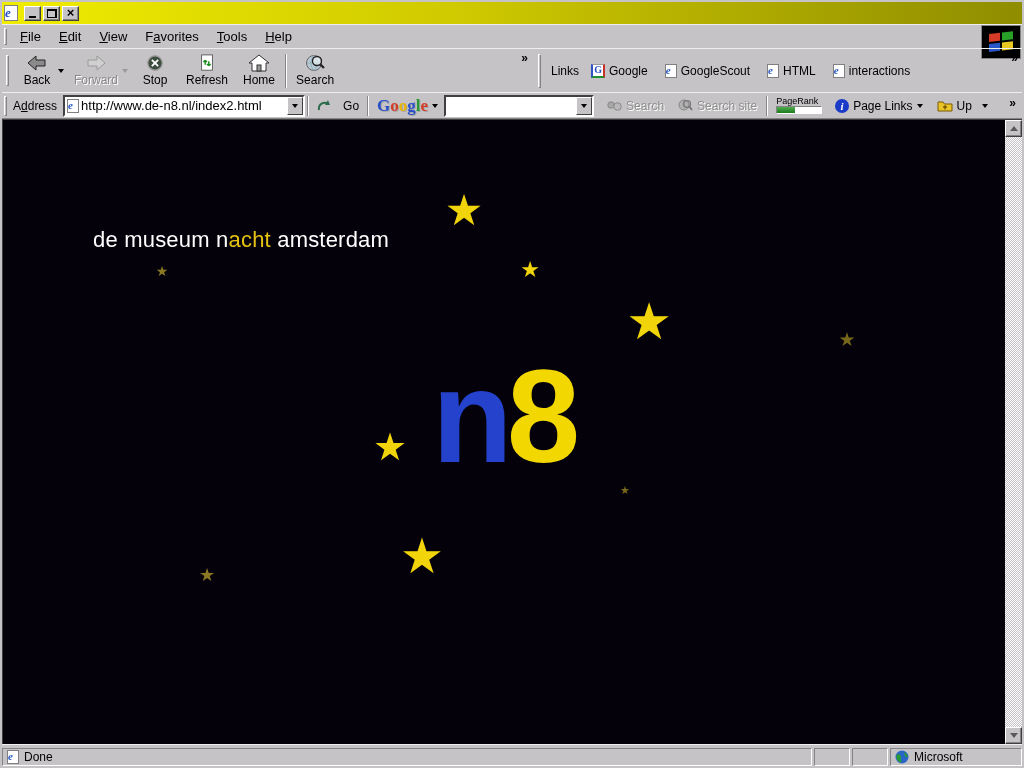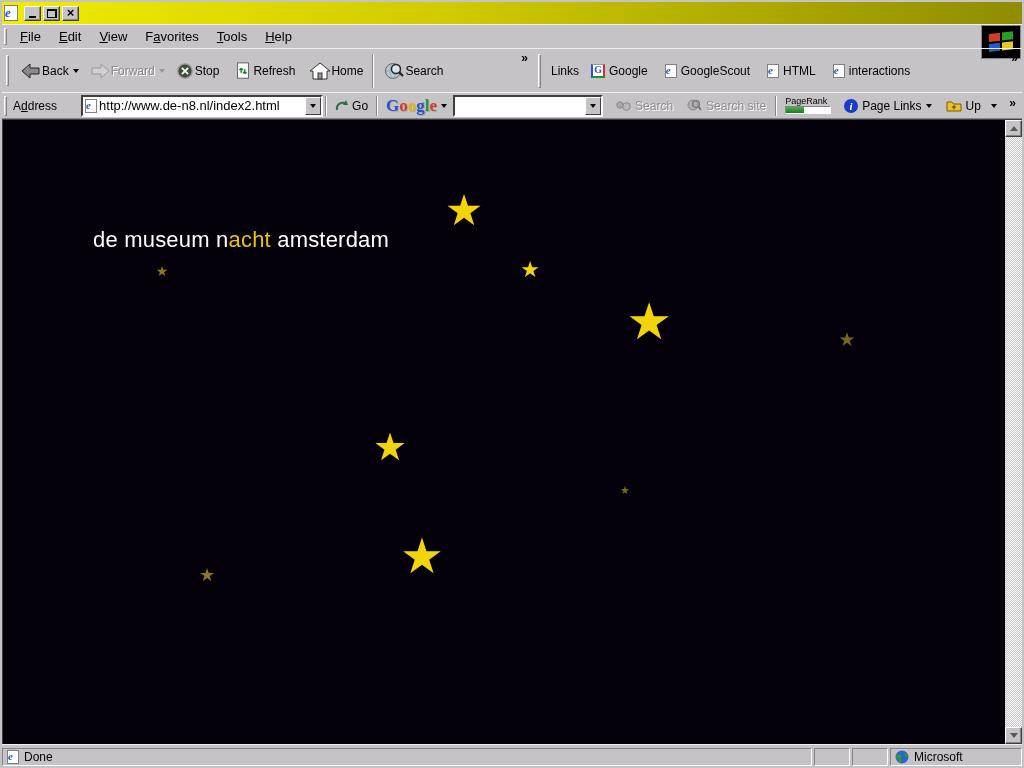--- a/index.html
+++ b/index.html
@@ -57,51 +57,51 @@
     background:#000;border:1px solid #848484;
     display:flex;align-items:center;justify-content:center;
   }
   
   .toolbar{
     height:44px;display:flex;align-items:stretch;
     border-top:1px solid #efefef;
     position:relative;
   }
   .tb-main{display:flex;align-items:center;width:534px;position:relative;padding-left:2px;}
-  .tbbtn{display:flex;flex-direction:row;align-items:center;justify-content:center;padding:1px 7px;font-size:12px;color:#000;min-width:48px;}
+  .tbbtn{display:flex;flex-direction:column;align-items:center;justify-content:center;padding:1px 7px;font-size:12px;color:#000;min-width:48px;}
   .tbbtn .lbl{margin-top:1px;white-space:nowrap;}
   .tbbtn.dis .lbl{color:#8a8a8a;text-shadow:1px 1px 0 #fff;}
   .dropzone{display:flex;align-items:center;padding:0 3px;margin-left:-6px;}
   .tb-chev{position:absolute;top:3px;font-weight:bold;}
   .tb-links{display:flex;align-items:center;flex:1;position:relative;padding-left:6px;font-size:12px;}
   .linkitem{display:flex;align-items:center;gap:4px;margin-right:17px;white-space:nowrap;}
   .linkslabel{margin-right:12px;}
   
   .iepage{width:12px;height:14px;background:#fff;border:1px solid #808080;position:relative;display:inline-block;flex:0 0 auto;}
   .iepage .iee{position:absolute;left:0px;top:-1px;font:bold italic 11px "Liberation Serif",serif;color:#2858c8;}
   .titleicon .iepage{width:14px;height:16px;}
   .titleicon .iee{font-size:13px;}
   .gfav{width:14px;height:14px;background:#fff;border-top:1px solid #9a9a9a;border-left:2px solid #3050c8;border-right:2px solid #c83028;border-bottom:2px solid #209030;display:flex;align-items:center;justify-content:center;flex:0 0 auto;}
   .gfav span{font:bold 10px "Liberation Serif",serif;color:#2850c8;line-height:1;}
   
   .addressbar{
     height:27px;display:flex;align-items:center;
     border-top:1px solid #efefef;border-bottom:1px solid #848484;
     font-size:12px;position:relative;
   }
-  .addrlabel{margin:0 24px 0 2px;}
+  .addrlabel{margin:0 6px 0 2px;}
   .combo{
     background:#fff;border:2px solid;border-color:#404040 #fff #fff #404040;
     height:22px;display:flex;align-items:center;
   }
   .combo.addr{width:242px;}
   .combo .cval{flex:1;border:0;outline:0;font:13px "Liberation Sans",sans-serif;padding:0 2px;background:#fff;min-width:0;}
   .combo .iepage{margin-left:2px;}
   .combobtn{width:16px;height:18px;background:#c6c3c6;border:1px solid;border-color:#fff #404040 #404040 #fff;display:flex;align-items:center;justify-content:center;flex:0 0 auto;}
-  .gobtn{display:flex;align-items:center;gap:3px;padding:2px 6px;}
+  .gobtn{display:flex;align-items:center;gap:12px;padding:2px 6px;}
   .glogo{display:flex;align-items:center;gap:4px;padding:0 6px;}
   .glogo .letters span{font:bold 17px "Liberation Serif",serif;text-shadow:1px 1px 0 #a8a8a8;}
   .combo.gsearch{width:150px;margin-right:6px;}
   .gbarbtn{display:flex;align-items:center;gap:4px;padding:0 7px;white-space:nowrap;}
   .gbarbtn.dis{color:#8e8e8e;text-shadow:1px 1px 0 #fff;}
   .pagerank{display:flex;flex-direction:column;justify-content:space-between;margin:0 6px;}
   .pagerank .prlbl{font-size:9px;line-height:9px;}
   .prbar{width:46px;height:8px;background:#fff;border:1px solid;border-color:#848484 #fff #fff #848484;}
   .prfill{width:40%;height:100%;background:linear-gradient(#4fae4f,#1d7a1d);}
   .infoicon{width:14px;height:14px;border-radius:50%;background:#1a3ac8;color:#fff;display:flex;align-items:center;justify-content:center;font:bold italic 11px "Liberation Serif",serif;flex:0 0 auto;}
@@ -387,20 +387,23 @@
         <span class="star" style="left: 622px; top: 370px; font-size: 11px; color: rgb(119, 103, 26);">★</span>
         <span class="star" style="left: 419px; top: 436px; font-size: 49px; color: rgb(242, 212, 10);">★</span>
         <span class="star" style="left: 204px; top: 455px; font-size: 18px; color: rgb(138, 120, 34);">★</span>
       </div>
 
 
     <div class="subtitle">
       <span>de museum n</span><span class="hl">acht</span><span> amsterdam</span>
     </div>
 
+    <div class="n8logo">
+      <span class="n">n</span><span class="eight">8</span>
+    </div>
 
     <div class="scrollbar">
       <span class="sbtn up">
           <span class="tri-up"></span>
         </span>
       <span class="sbtn down">
           <span class="tri-down"></span>
         </span>
     </div>
   </div>

